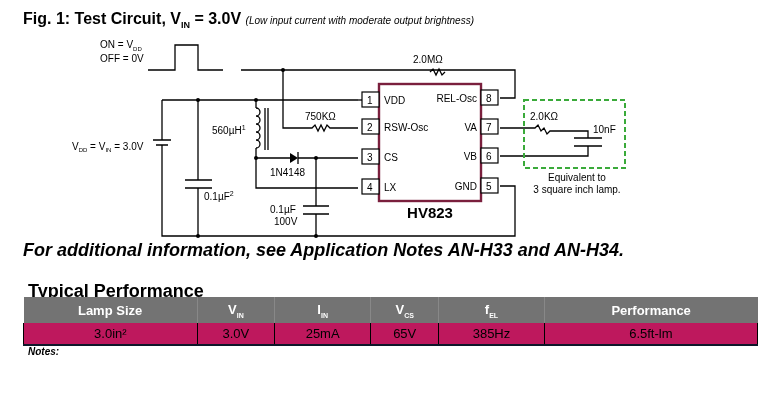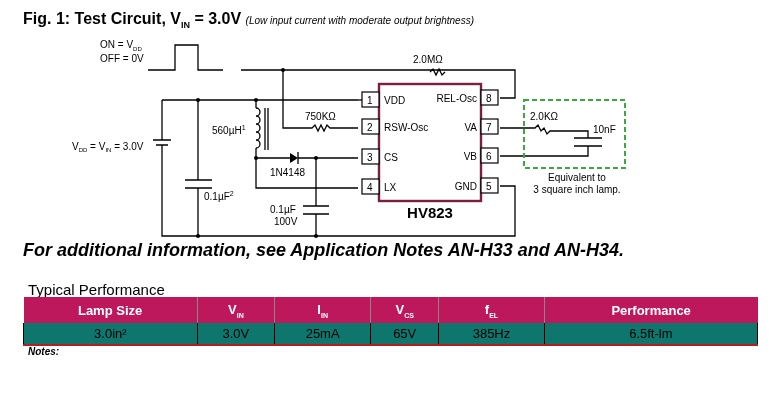--- a/index.html
+++ b/index.html
@@ -1,26 +1,26 @@
 <!DOCTYPE html>
 <html><head>
 <meta charset="utf-8">
 <style>
   html,body{margin:0;padding:0;background:#fff;}
   body{width:769px;height:403px;position:relative;overflow:hidden;font-family:"Liberation Sans",sans-serif;color:#000;}
   .title{position:absolute;left:23px;top:10px;font-size:16px;font-weight:bold;white-space:nowrap;}
   .title sub{font-size:9px;}
   .title .sub{font-size:10px;font-weight:normal;font-style:italic;}
   .addl{position:absolute;left:23px;top:240px;font-size:18px;font-weight:bold;font-style:italic;}
-  .perf-title{position:absolute;left:28px;top:281px;font-size:15px;font-weight:normal;}
+  .perf-title{position:absolute;left:28px;top:281px;font-size:18px;font-weight:bold;}
   table{position:absolute;left:23px;top:297px;width:735px;border-collapse:collapse;font-size:13px;}
-  th{background:#be185d;color:#fff;font-weight:bold;height:24px;border-left:1px solid #888;text-align:center;}
+  th{background:#737373;color:#fff;font-weight:bold;height:24px;border-left:1px solid #888;text-align:center;}
   th:first-child{border-left:none;}
   th sub{font-size:7px;}
-  td{background:#0f766e;text-align:center;height:19px;border-left:1px solid #000;border-bottom:2px solid #b91c1c;}
+  td{background:#be185d;text-align:center;height:19px;border-left:1px solid #000;border-bottom:2px solid #0f172a;}
   td:first-child{border-left:1px solid #000;}
   td:last-child{border-right:1px solid #000;}
   .notes{position:absolute;left:28px;top:346px;font-size:10px;font-style:italic;}
   .notes .h{font-weight:bold;}
   .notes ol{margin:2px 0 0 0;padding-left:28px;}
   .notes li{line-height:13px;padding-left:10px;}
   svg{position:absolute;left:0;top:0;}
   svg text{font-family:"Liberation Sans",sans-serif;}
 </style>
 </head>

